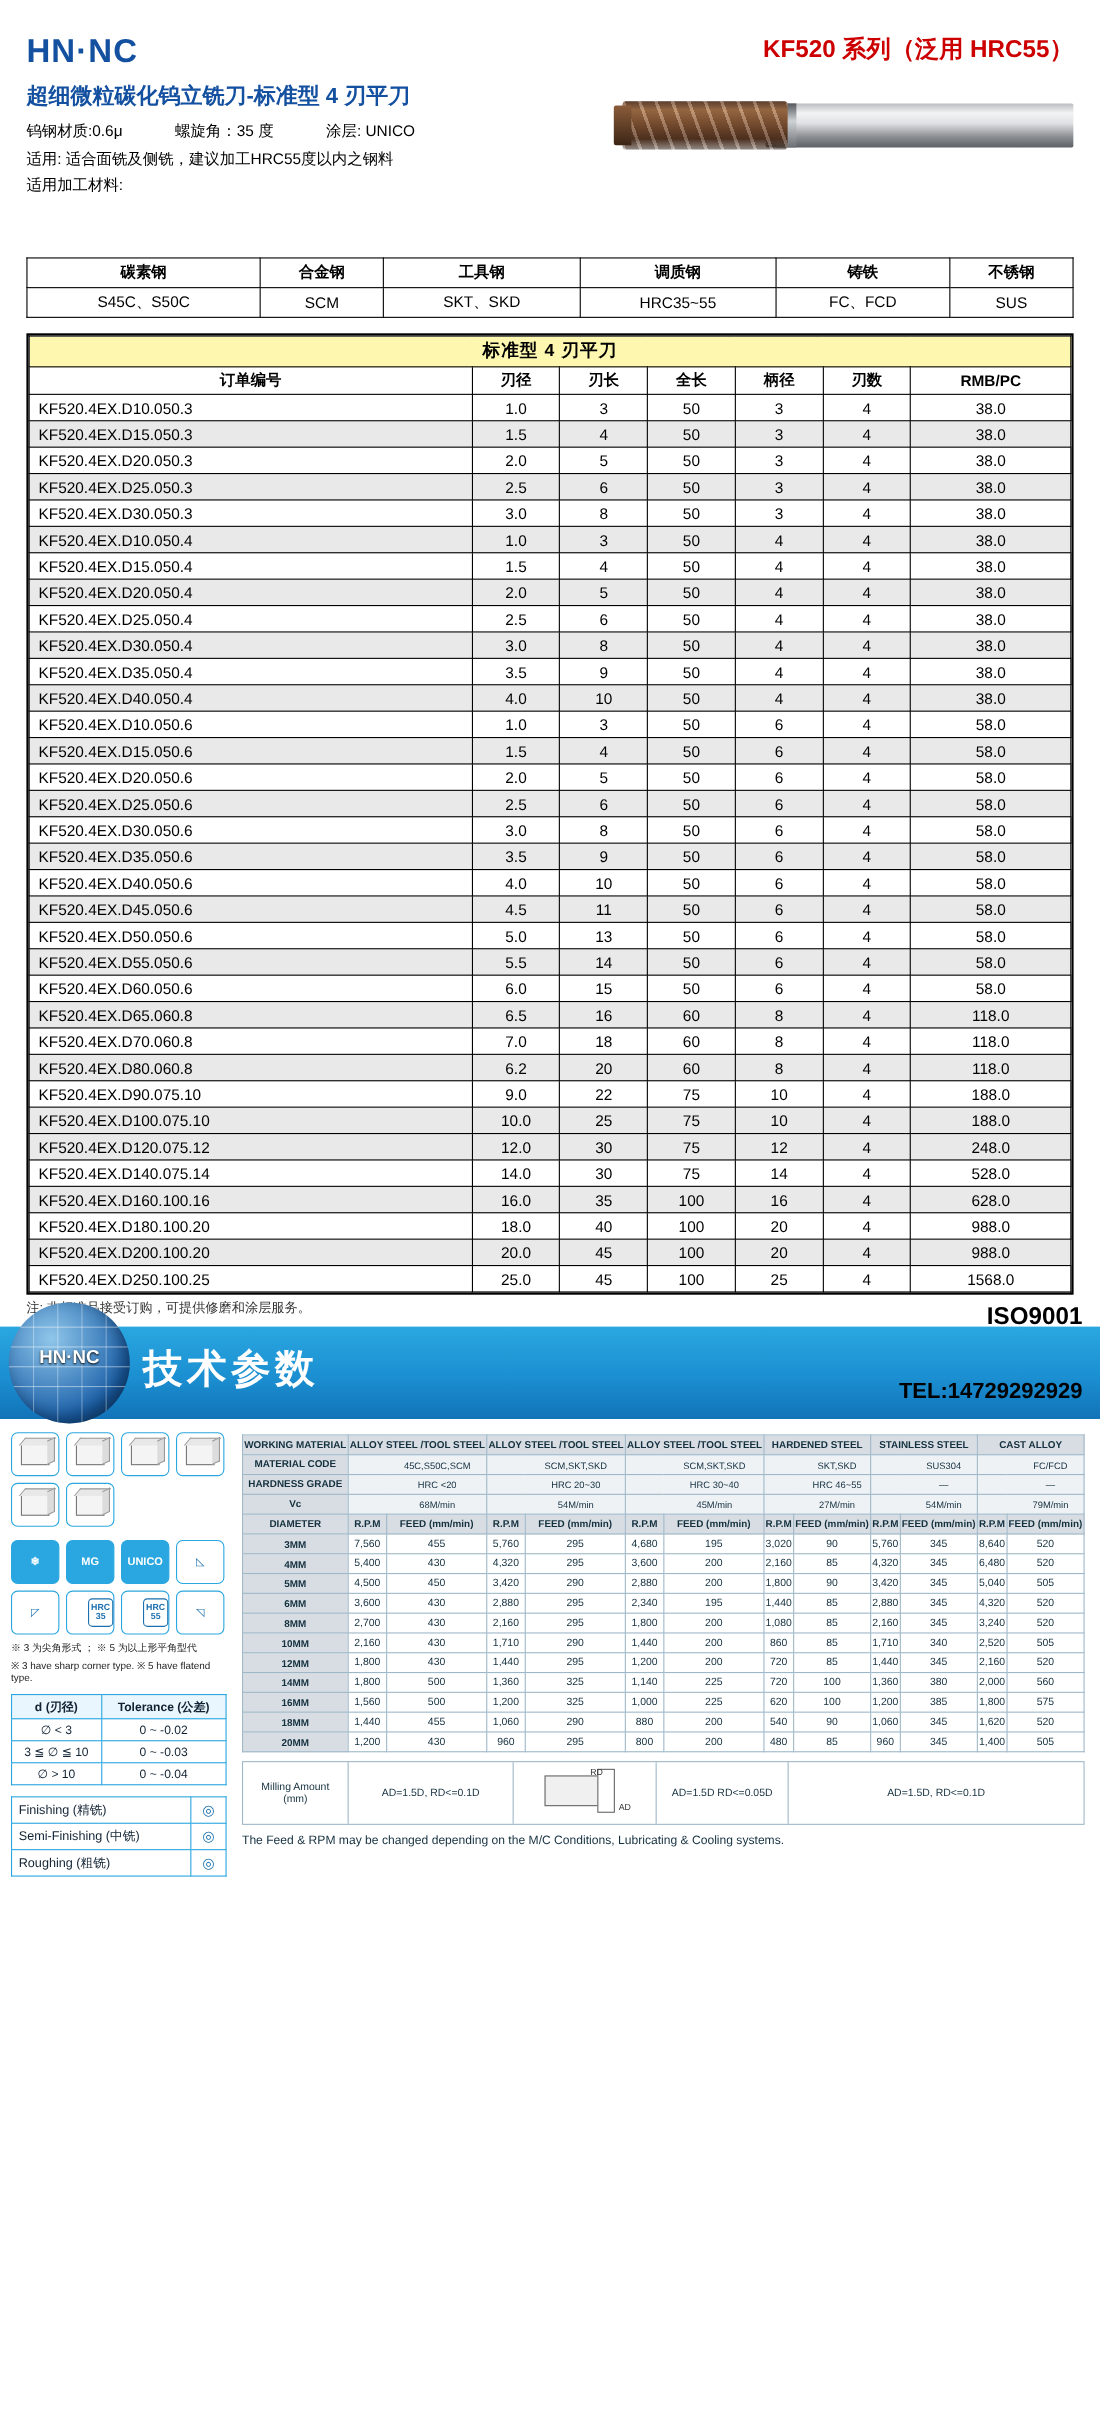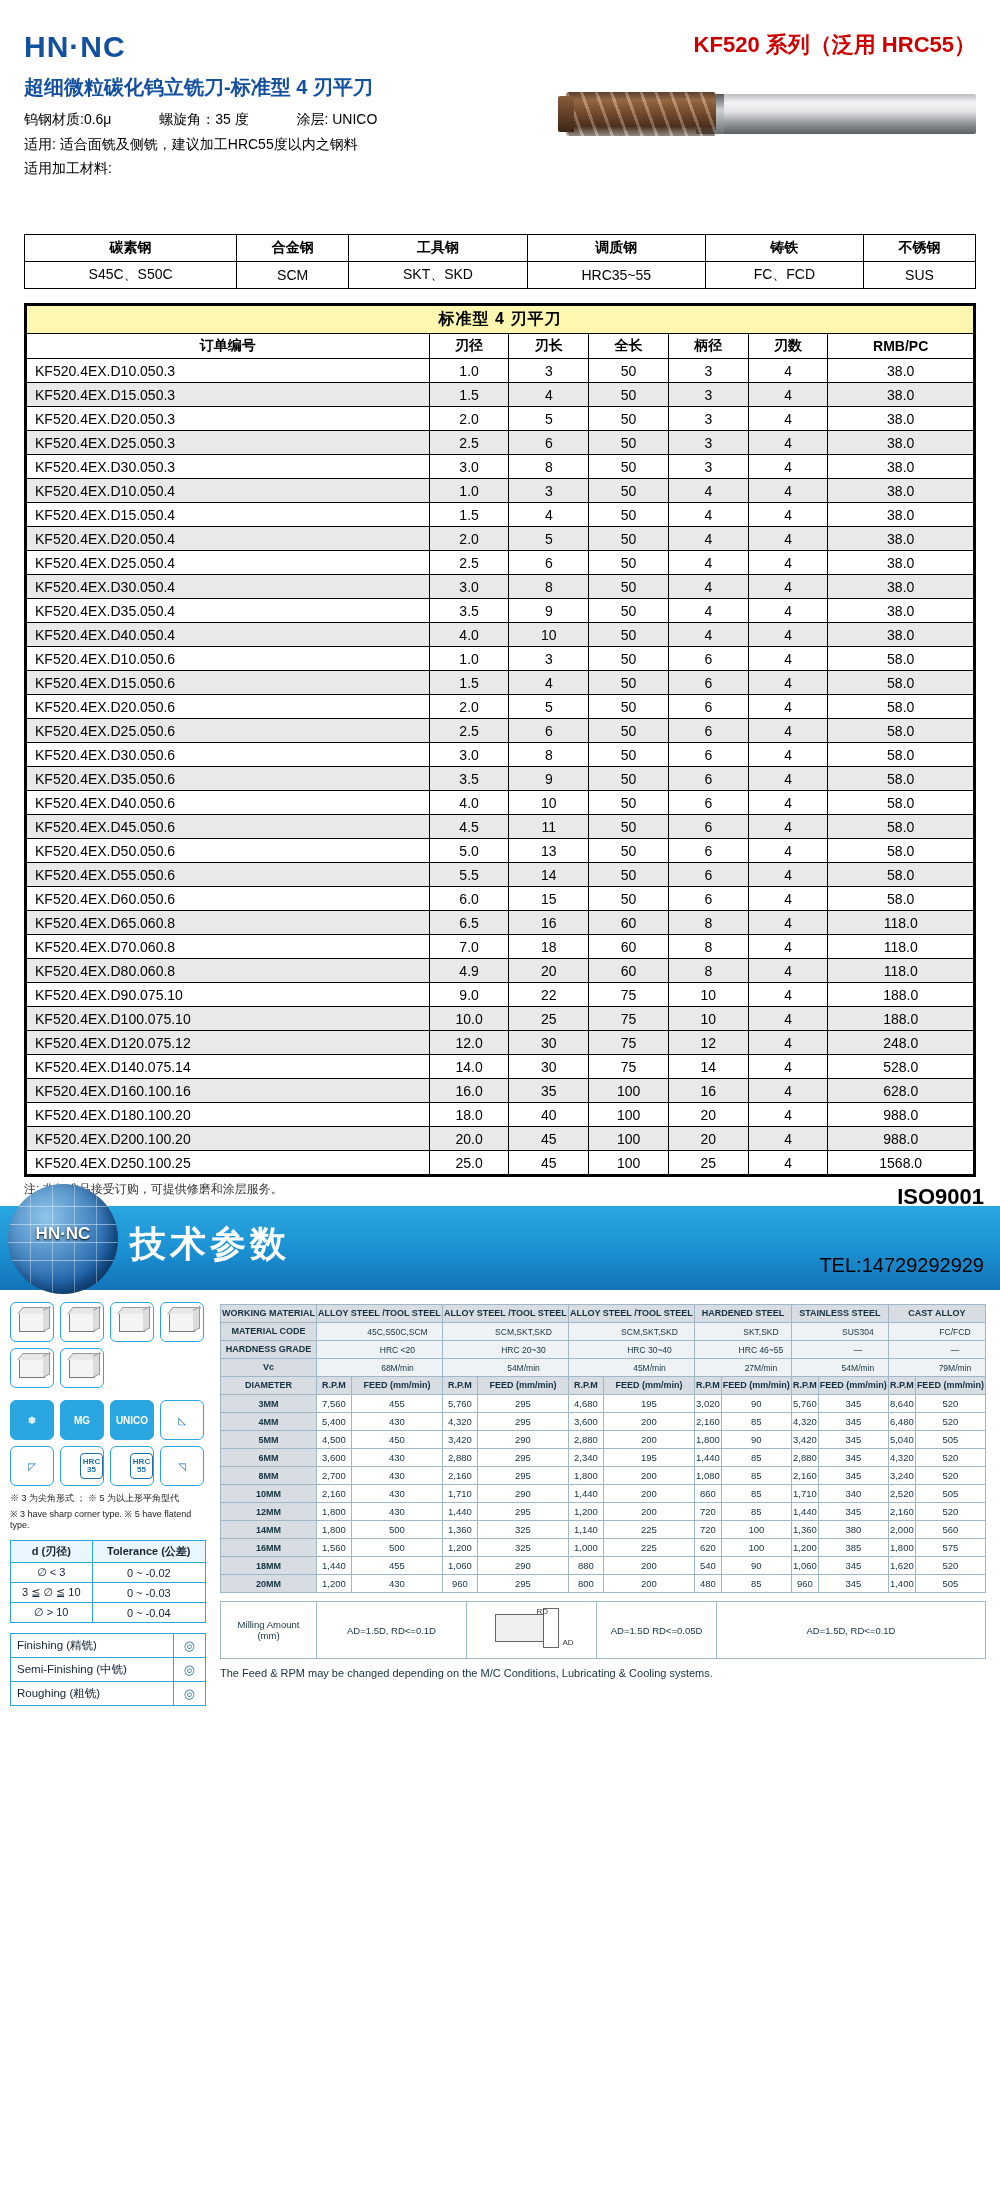--- a/index.html
+++ b/index.html
@@ -84,21 +84,21 @@
   
   .tech-banner {
     margin-top:8px; height:84px; position:relative;
     background:linear-gradient(to bottom,#2aa7e0 0%,#1b8fd1 55%,#1273b8 100%);
   }
   .tech-banner .tech-title {
     position:absolute; left:130px; top:14px; color:#fff;
     font-size:36px; font-weight:bold; letter-spacing:4px;
   }
   .iso { position:absolute; right:16px; top:-22px; font-size:22px; font-weight:bold; color:#000; }
-  .tel { position:absolute; right:16px; top:48px; font-size:20px; font-weight:normal; color:#000; }
+  .tel { position:absolute; right:16px; top:48px; font-size:20px; font-weight:bold; color:#000; }
   .globe {
     position:absolute; left:8px; top:-22px; width:110px; height:110px; border-radius:50%;
     background:radial-gradient(circle at 35% 30%, #8fc6ea, #1a5fa8 70%, #0d3a6b 100%);
     box-shadow:inset -6px -6px 14px rgba(0,0,0,.35);
     overflow:hidden;
   }
   .globe .lat { position:absolute; left:0; width:110px; height:1px; background:rgba(255,255,255,.45); }
   .globe .lon { position:absolute; top:0; height:110px; width:1px; background:rgba(255,255,255,.35); }
   .globe .gtxt {
     position:absolute; left:0; top:40px; width:110px; text-align:center;
@@ -443,21 +443,21 @@
             <td class="code">KF520.4EX.D70.060.8</td>
             <td>7.0</td>
             <td>18</td>
             <td>60</td>
             <td>8</td>
             <td>4</td>
             <td>118.0</td>
           </tr>
           <tr class="alt">
             <td class="code">KF520.4EX.D80.060.8</td>
-            <td>4.9</td>
+            <td>6.2</td>
             <td>20</td>
             <td>60</td>
             <td>8</td>
             <td>4</td>
             <td>118.0</td>
           </tr>
           <tr>
             <td class="code">KF520.4EX.D90.075.10</td>
             <td>9.0</td>
             <td>22</td>

